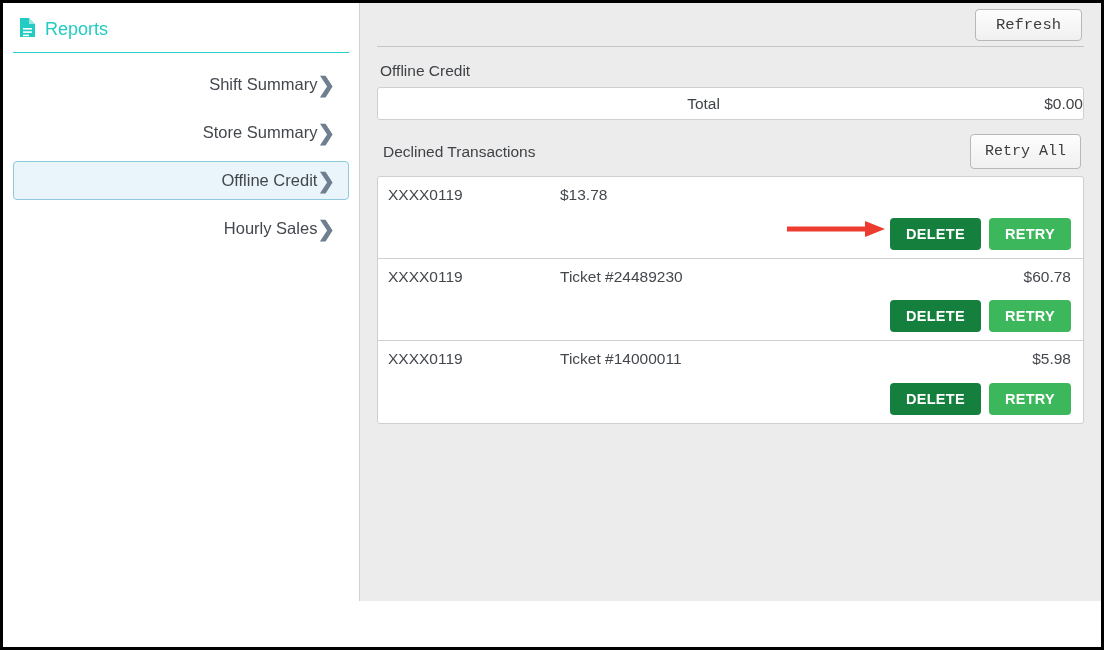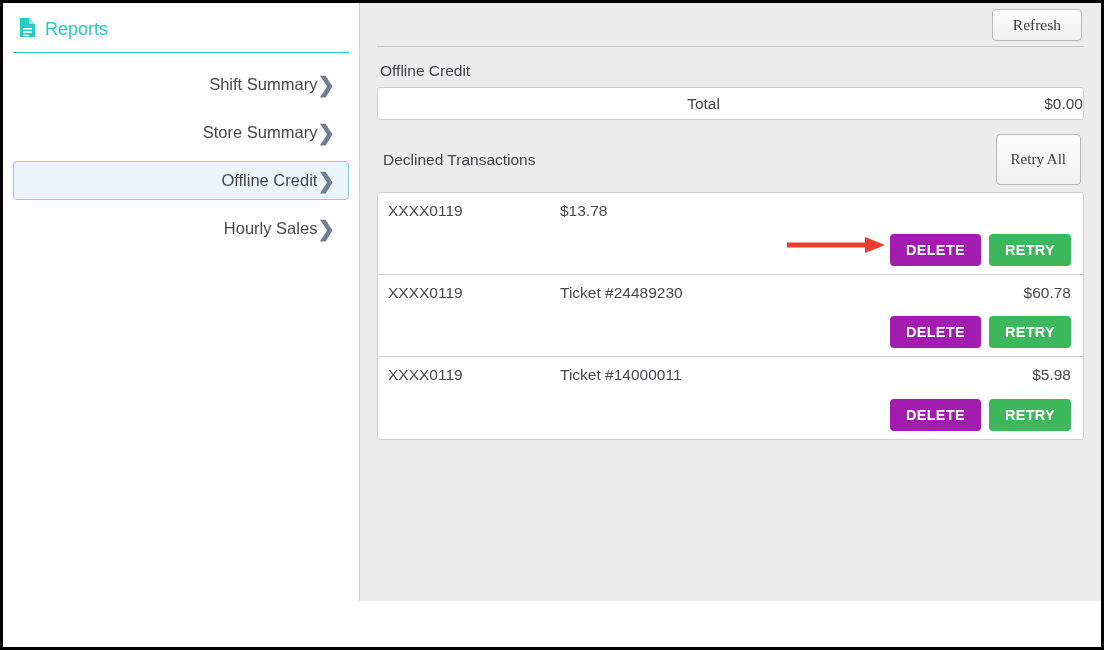--- a/index.html
+++ b/index.html
@@ -158,25 +158,25 @@
     padding-right: 2px;
   }
 
   .btn-plain {
     background: linear-gradient(#fdfdfd, #f0f0f0);
     border: 1px solid #b8b8b8;
     border-radius: 4px;
     font-size: 15.5px;
     color: #3c3c3c;
     cursor: pointer;
-    font-family: Liberation Serif, serif;
+    font-family: Liberation Mono, monospace;
     margin-left: 44px;
   }
   .btn-refresh { padding: 6px 20px; }
-  .btn-retryall { padding: 16px 14px; font-size: 15px; }
+  .btn-retryall { padding: 8px 14px; font-size: 15px; }
 
   .section-label {
     font-size: 15.5px;
     color: #3f4246;
     padding: 15px 3px 7px 3px;
   }
 
   .section-row {
     display: flex;
     align-items: center;
@@ -247,21 +247,21 @@
     border-radius: 4px;
     color: #ffffff;
     font-size: 14.5px;
     font-weight: bold;
     letter-spacing: .3px;
     padding: 8px 16px;
     cursor: pointer;
     font-family: "Liberation Sans", sans-serif;
     min-width: 76px;
   }
-  .btn-delete { background: #a21caf; }
+  .btn-delete { background: #15803d; }
   .btn-retry  { background: #3cb75b; }
 
   
   .annot-arrow {
     position: absolute;
     left: -103px;
     bottom: 11px;
     width: 100px;
     height: 20px;
     pointer-events: none;

